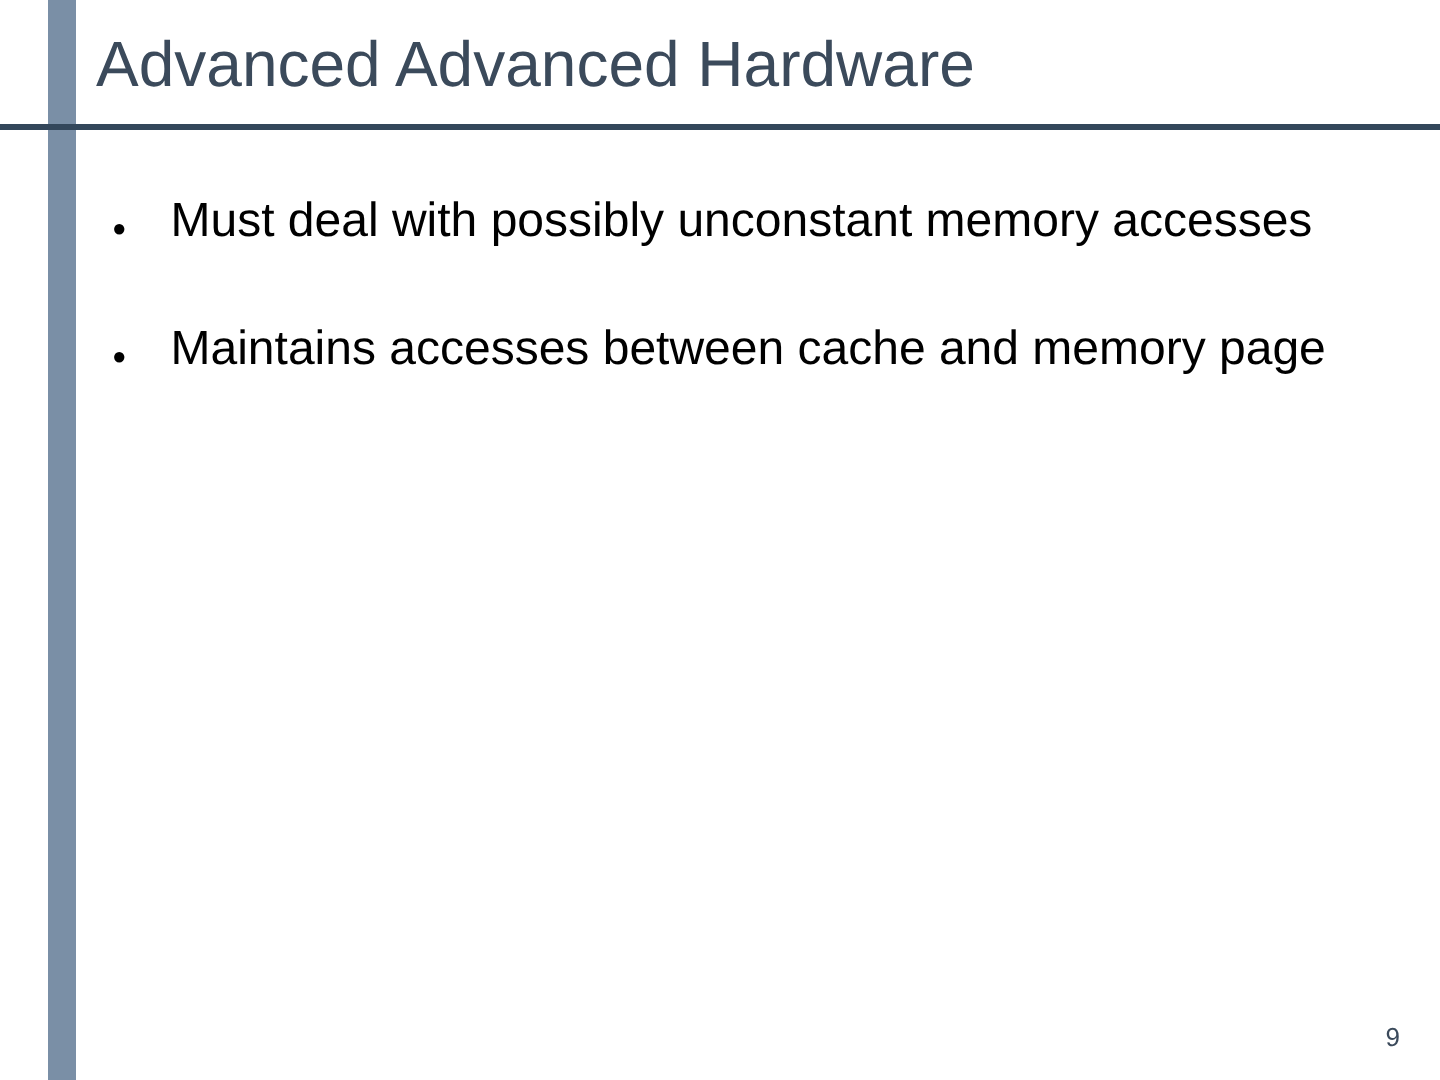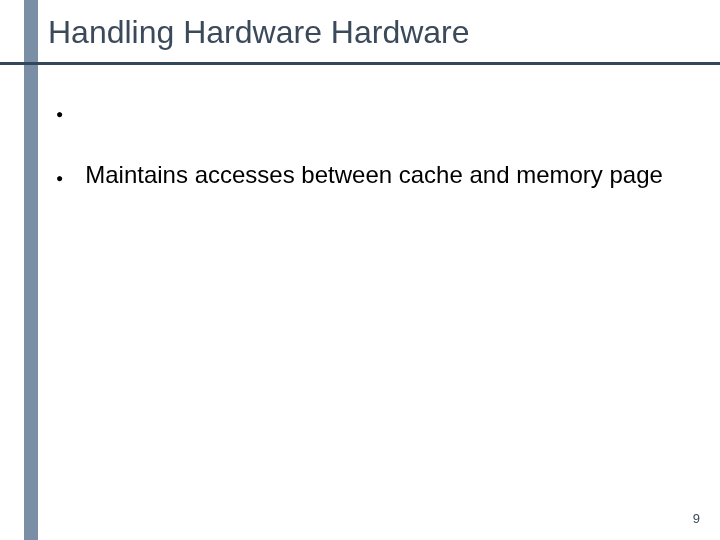--- a/index.html
+++ b/index.html
@@ -72,26 +72,27 @@
     font-size: 13px;
     color: #3b4a5b;
   }
 </style>
 </head>
 <body>
 
 <div class="slide">
   <div class="accent-bar"></div>
 
-  <div class="title">Handling Hardware Hardware</div>
+  <div class="title">Advanced Advanced Hardware</div>
   <div class="title-underline"></div>
 
   <div class="content">
     <div class="bullet-item">
       <span class="bullet-dot">●</span>
+      <span class="bullet-text">Must deal with possibly unconstant memory accesses</span>
     </div>
     <div class="bullet-item">
       <span class="bullet-dot">●</span>
       <span class="bullet-text">Maintains accesses between cache and memory page</span>
     </div>
   </div>
 
   <div class="page-number">9</div>
 </div>
 

